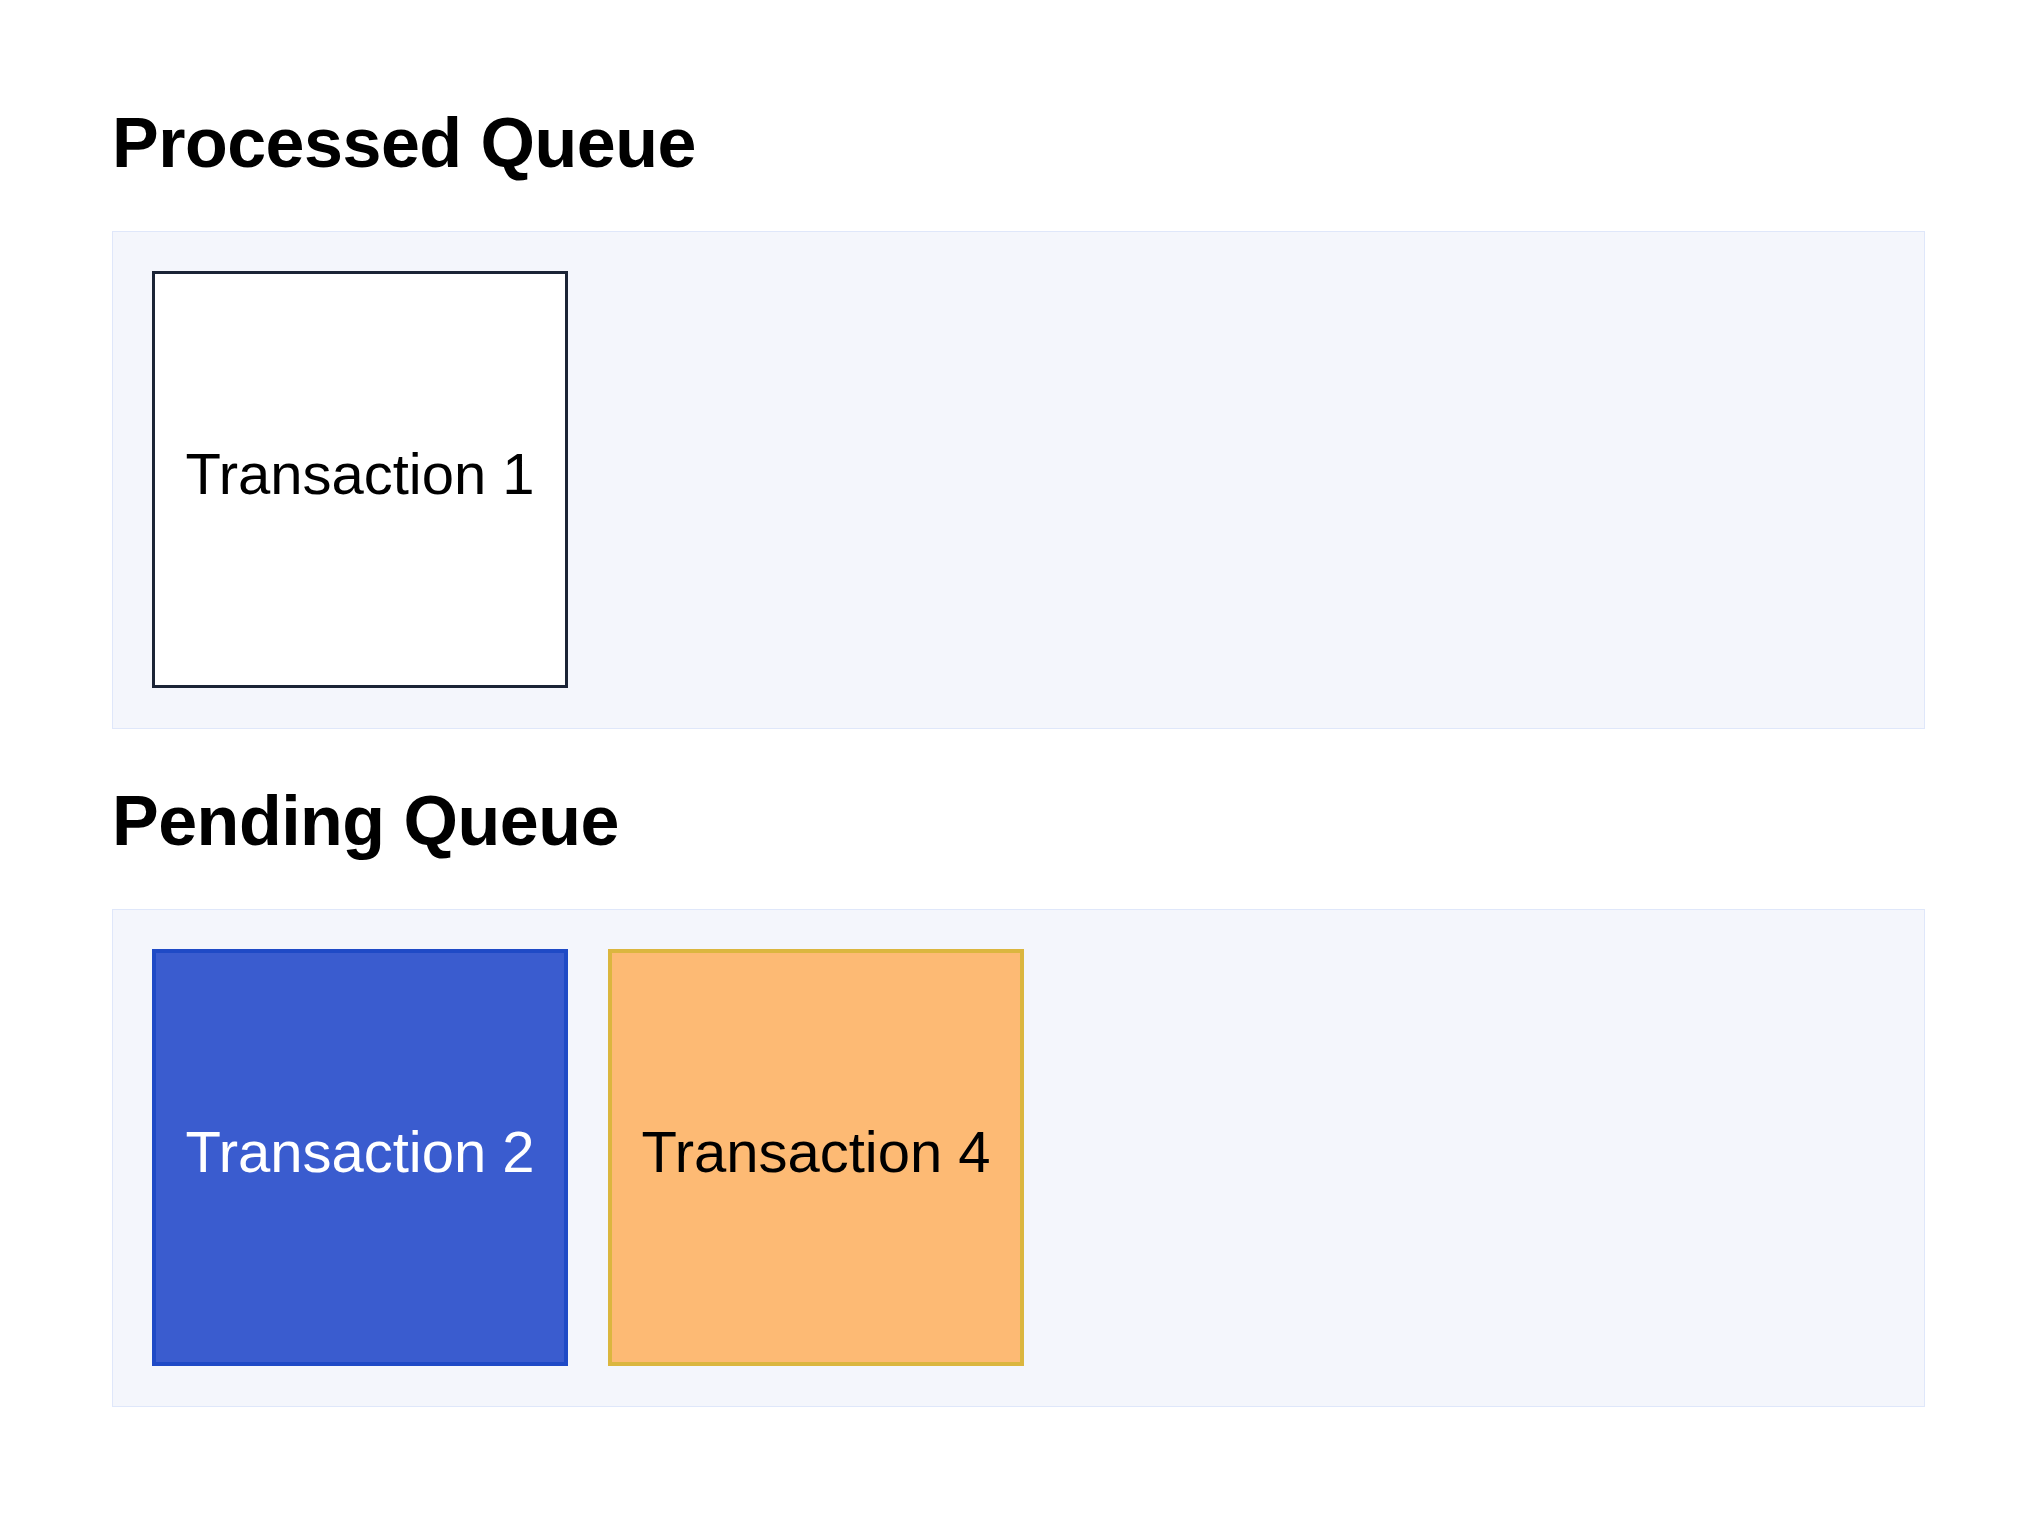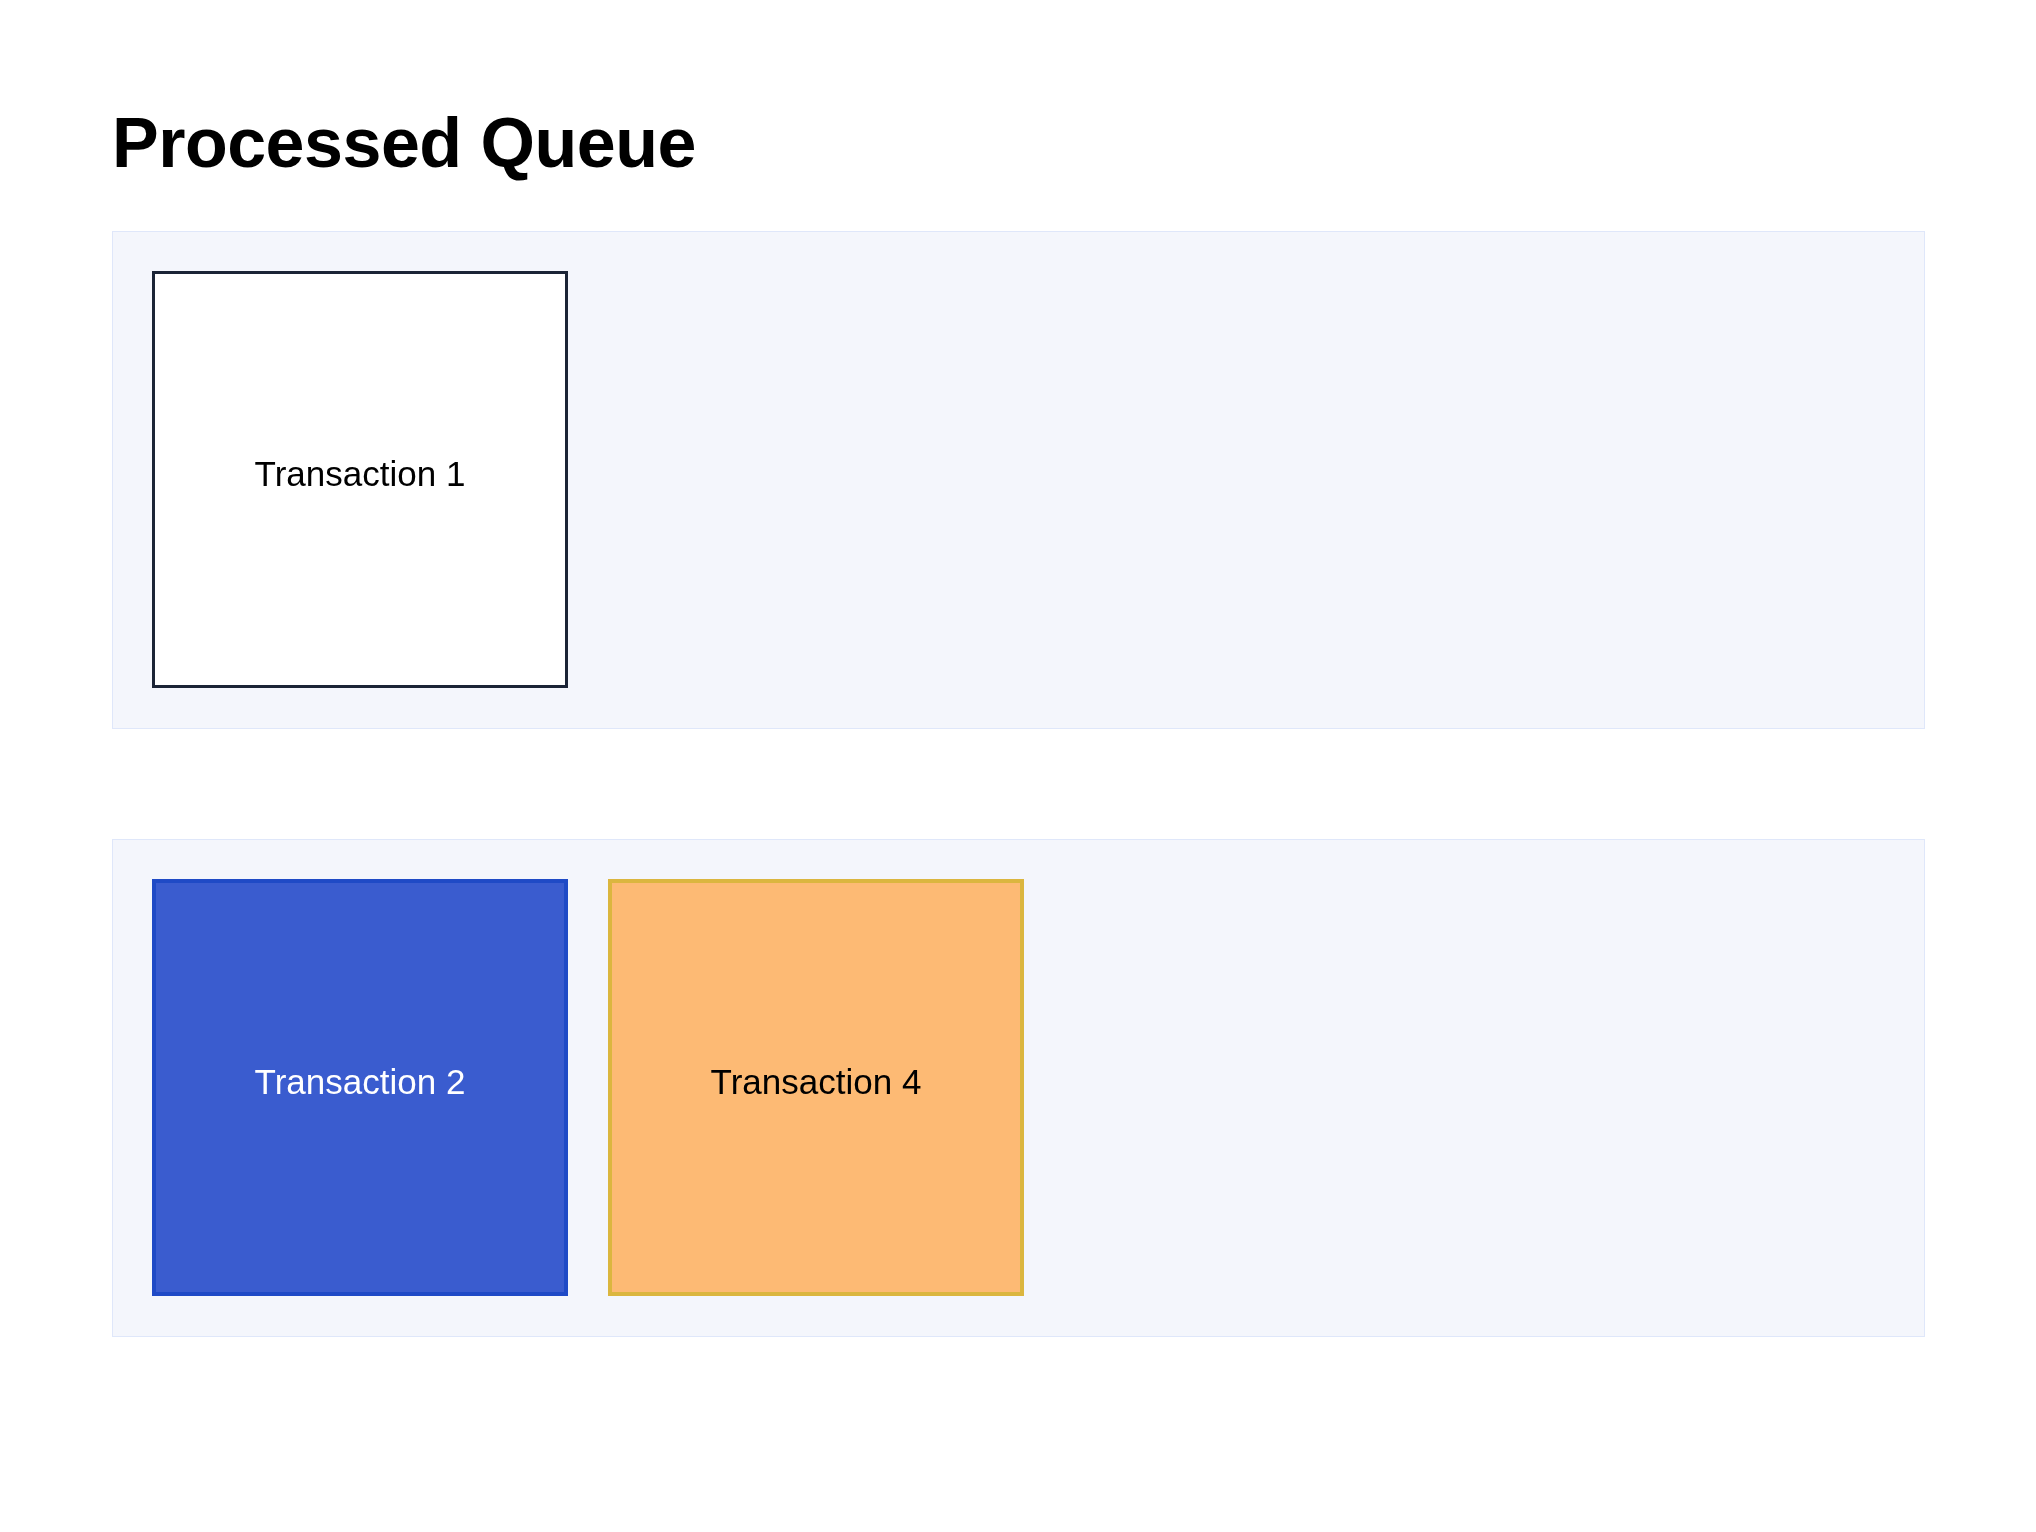--- a/index.html
+++ b/index.html
@@ -65,21 +65,21 @@
     width: 416px;
     height: 417px;
     display: flex;
     align-items: center;
     justify-content: center;
     flex: 0 0 auto;
     position: relative;
   }
 
   .card-label {
-    font-size: 35px;
+    font-size: 58px;
     font-weight: 400;
     line-height: 1;
     text-align: left;
     position: relative;
     top: -6px;
   }
 
   
   .card-plain {
     background: #ffffff;
@@ -107,20 +107,21 @@
   <section class="queue-section" id="section-processed">
     <h2 class="section-heading">Processed Queue</h2>
     <div class="queue-panel">
       <div class="transaction-card card-plain">
         <span class="card-label">Transaction 1</span>
       </div>
     </div>
   </section>
 
   <section class="queue-section" id="section-pending">
+    <h2 class="section-heading">Pending Queue</h2>
     <div class="queue-panel">
       <div class="transaction-card card-blue">
         <span class="card-label">Transaction 2</span>
       </div>
       <div class="transaction-card card-yellow">
         <span class="card-label">Transaction 4</span>
       </div>
     </div>
   </section>
 

